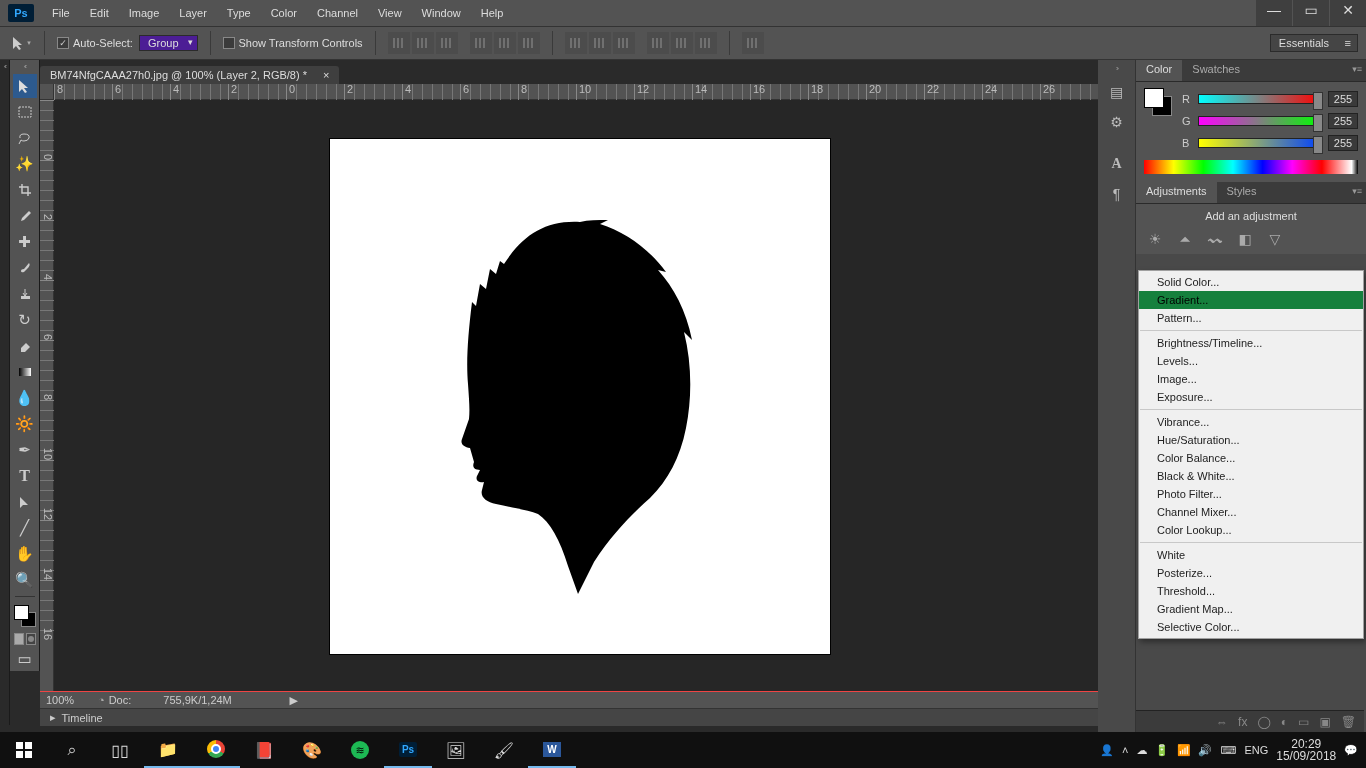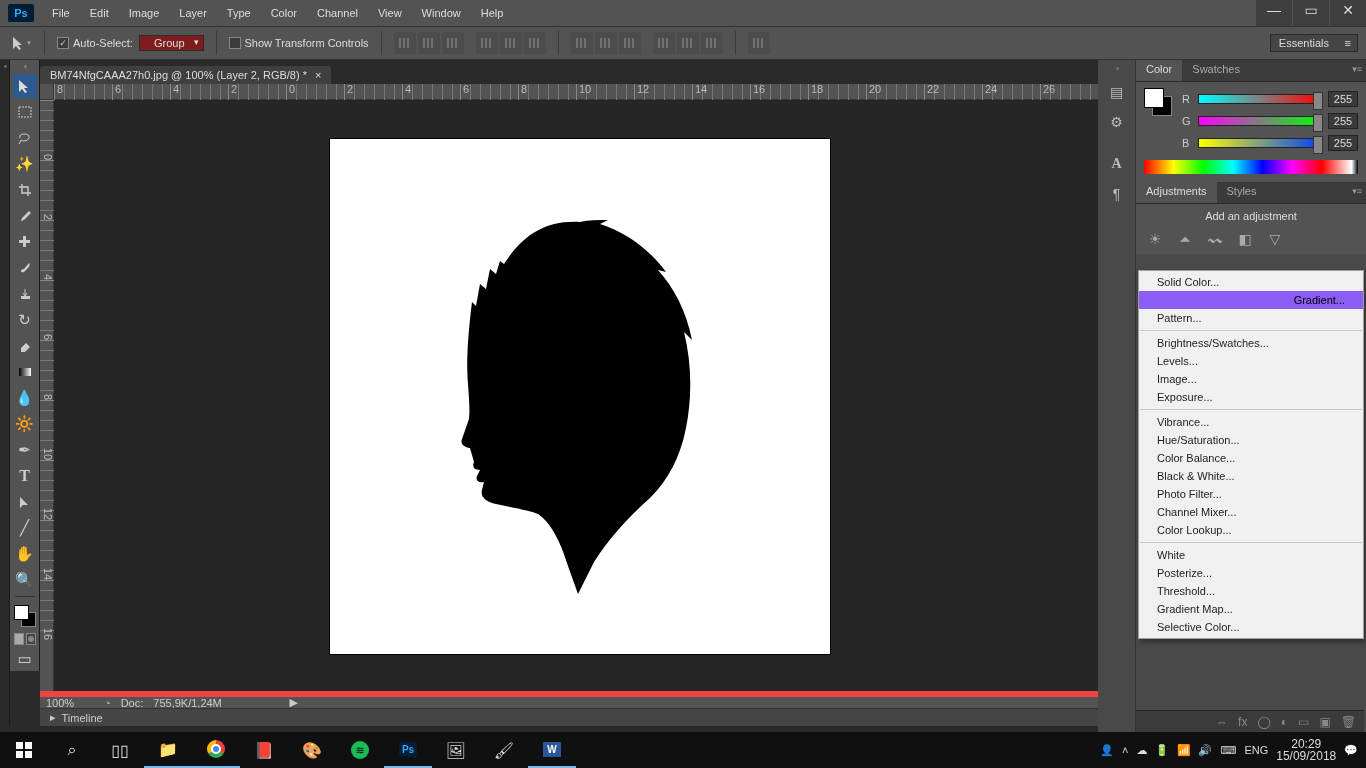--- a/index.html
+++ b/index.html
@@ -11,34 +11,34 @@
 .menubar .menu-item { padding: 0 10px; line-height: 26px; }
 .window-controls { margin-left: auto; display: flex; }
 .window-controls div { width: 36px; height: 26px; text-align: center; line-height: 20px; font-size: 14px; background: #3f3f3f; margin-left: 1px; }
 
 
 .optionsbar { height: 34px; background: #535353; display: flex; align-items: center; border-top: 1px solid #333; border-bottom: 1px solid #333; color: #ddd; padding-left: 10px; gap: 6px; position: relative;}
 .opt-move-icon { width: 22px; height: 22px; display:flex; align-items:center; justify-content:center; }
 .chk-label { display: flex; align-items: center; gap: 4px; }
 .chkbox { width: 12px; height: 12px; border: 1px solid #888; background: #3b3b3b; display:inline-flex; align-items:center; justify-content:center;}
 .chkbox.checked::after { content:"✓"; font-size:9px; color:#ccc; line-height:1;}
-.dropdown { background:#7f1d1d; border:1px solid #2b2b2b; padding: 1px 18px 1px 14px; position:relative; color:#ddd;}
+.dropdown { background:#4c1d95; border:1px solid #2b2b2b; padding: 1px 18px 1px 8px; position:relative; color:#ddd;}
 .dropdown::after { content:"▾"; position:absolute; right:4px; top:1px; font-size:9px; }
 .opt-icons { display:flex; gap:2px; }
 .opt-iconbtn { width:22px; height:22px; background:#4c4c4c; border:1px solid transparent; display:flex; align-items:center; justify-content:center;}
 .opt-iconbtn .al { display:block; width:12px; height:10px; background:repeating-linear-gradient(90deg,#888 0 2px,transparent 2px 4px); opacity:.6;}
 .vsep { width:1px; height:24px; background:#3a3a3a; margin:0 6px; }
 .workspace-switch { background:#454545; border:1px solid #2b2b2b; padding:2px 28px 2px 8px; color:#ddd; position:absolute; right:8px;}
 .workspace-switch::after{content:"≡"; position:absolute; right:6px; top:2px; font-size:11px;}
 
 
 .left-gutter { position:absolute; left:0; top:60px; width:10px; height:665px; background:#2a2a2a; border-right:1px solid #1a1a1a;}
 .left-gutter::before{content:"‹‹"; color:#888; font-size:8px; display:block; text-align:center; margin-top:2px; letter-spacing:-2px;}
 .tabbar { position:absolute; left:40px; top:62px; height:22px; display:flex; align-items:flex-end;}
-.doc-tab { background:#3f3f3f; color:#ddd; padding:3px 10px; border-top-left-radius:3px; border-top-right-radius:3px; display:flex; gap:8px; align-items:center; font-size:11px;}
+.doc-tab { background:#3f3f3f; color:#ddd; padding:3px 10px; border-top-left-radius:3px; border-top-right-radius:3px; display:flex; gap:16px; align-items:center; font-size:11px;}
 .doc-tab .close-x { font-size:11px; }
 
 
 .tools { position:absolute; left:10px; top:60px; width:30px; background:#535353; padding-top:2px; display:flex; flex-direction:column; align-items:center; gap:2px; border-right:1px solid #1a1a1a; }
 .tools::before{content:"‹‹"; display:block; color:#999; font-size:8px; letter-spacing:-2px; height:8px; margin-bottom:2px;}
 .tool-btn { width:24px; height:24px; color:#ccc; display:flex; align-items:center; justify-content:center; font-size:15px; }
 .tool-btn.sel { background:#2d5a8e; }
 .tool-swatch { margin-top: 4px; width:22px; height:22px; position:relative; }
 .tool-swatch .fg{position:absolute;left:0;top:0;width:15px;height:15px;background:#fff;border:1px solid #000;}
 .tool-swatch .bg{position:absolute;right:0;bottom:0;width:15px;height:15px;background:#000;border:1px solid #888;}
@@ -51,23 +51,23 @@
 
 .canvas-area { position:absolute; left:40px; top:84px; width:1058px; height:624px; background:#262626; }
 .ruler-h { position:absolute; left:14px; top:0; right:0; height:16px; background:#535353; border-bottom:1px solid #333; color:#bbb; font-size:8px; display:flex;}
 .ruler-v { position:absolute; left:0; top:16px; width:14px; bottom:17px; background:#535353; border-right:1px solid #333; color:#bbb; font-size:8px;}
 .ruler-h span{ display:block; border-left:1px solid #888; padding-left:2px; background:repeating-linear-gradient(90deg,transparent 0 9px,#777 9px 10px); width:60px; height:16px; line-height:10px;}
 .ruler-v span{ display:block; border-top:1px solid #888; padding-top:2px; height:60px; width:14px; writing-mode:vertical-rl; text-align:right; background:repeating-linear-gradient(0deg,transparent 0 9px,#777 9px 10px);}
 .ruler-corner{position:absolute;left:0;top:0;width:14px;height:16px;background:#535353;border-right:1px solid #333;border-bottom:1px solid #333;}
 .doc-canvas { position:absolute; left:290px; top:55px; width:500px; height:515px; background:#fff; box-shadow:0 0 0 1px #000;}
 .silhouette { position:absolute; left:130px; top:75px; width:245px; height:380px; }
 .silhouette svg { width:100%; height:100%; }
-.status-row { position:absolute; left:0; right:0; bottom:0; height:17px; background:#535353; border-top:6px solid #ef4444; color:#ccc; display:flex; align-items:center; gap:10px; padding-left:6px;}
+.status-row { position:absolute; left:0; right:0; bottom:0; height:17px; background:#535353; border-top:1px solid #ef4444; color:#ccc; display:flex; align-items:center; gap:4px; padding-left:6px;}
 .status-row .zoom-input{ width:48px; background:transparent; border:none; color:#ccc; }
-.status-row .doc-stat {color:#ccc;}
+.status-row .doc-stat {color:#ccc;margin-left:28px;}
 .status-row .play-arrow{ margin-left:auto; margin-right:800px; }
 .timeline-row { position:absolute; left:40px; top:708px; width:1058px; height:18px; background:#454545; border-top:1px solid #333; display:flex; align-items:center; color:#ccc; padding-left:10px;}
 
 
 .dock { position:absolute; left:1098px; top:60px; width:268px; bottom:36px; background:#494949; display:flex;}
 .dock-iconcol { width:38px; background:#494949; border-right:1px solid #333; display:flex; flex-direction:column; align-items:center; gap:2px; padding-top:4px;}
 .dock-iconcol::before{content:"››"; color:#888; font-size:8px; letter-spacing:-2px; height:8px; margin-bottom:4px;}
 .dockicon{ width:28px; height:28px; display:flex; align-items:center; justify-content:center; font-size:14px; color:#bbb; border:1px solid transparent; }
 .dock-panels { flex:1; display:flex; flex-direction:column; }
 .panel-tab-row { height:22px; background:#3b3b3b; display:flex; border-bottom:1px solid #2a2a2a; position:relative;}
@@ -88,21 +88,21 @@
 .fgbg-lg .bg{position:absolute;right:0;bottom:0;width:20px;height:20px;background:#000;border:1px solid #888;}
 .spectrum{height:14px;margin-top:6px;background:linear-gradient(90deg,#ff0000,#ffff00,#00ff00,#00ffff,#0000ff,#ff00ff,#ff0000,#fff 97%,#000 100%);}
 .adj-panel-body{background:#535353;padding:6px 8px;color:#ccc;text-align:center;}
 .adj-title{color:#dedede;margin-bottom:8px;}
 .adj-icon-row{display:flex;gap:8px;align-items:center;}
 .adj-ico{width:22px;height:18px;display:flex;align-items:center;justify-content:center;font-size:14px;color:#aaa;}
 
 
 .ctx-menu { position:absolute; left:1138px; top:270px; width:226px; background:#f0f0f0; border:1px solid #a0a0a0; box-shadow: 2px 3px 6px rgba(0,0,0,.4); color:#222; padding:2px 0;}
 .ctx-item { padding:3px 18px; }
-.ctx-item.hl { background:#8b5cf6; color:#000;text-align:right; }
+.ctx-item.hl { background:#15803d; color:#000; }
 .ctx-sep { height:1px; background:#c8c8c8; margin:3px 1px;}
 
 
 .layers-footer{ position:absolute; left:1136px; right:2px; bottom:36px; height:22px; background:#3b3b3b; border-top:1px solid #222; display:flex; align-items:center; justify-content:flex-end; gap:10px; padding-right:8px;}
 .layers-footer span{ color:#888; font-size:12px;}
 
 
 .taskbar { position:absolute; left:0; bottom:0; width:1366px; height:36px; background:#101010; display:flex; align-items:center; }
 .tb-btn { width:48px; height:36px; display:flex; align-items:center; justify-content:center; color:#ddd; font-size:16px;}
 .tb-btn.active{ border-bottom:2px solid #76b9ed;}
@@ -431,21 +431,21 @@
       </div>
     </div>
   </div>
 </div>
 
 <div class="ctx-menu" id="ctx">
     <div class="ctx-item">Solid Color...</div>
     <div class="ctx-item hl">Gradient...</div>
     <div class="ctx-item">Pattern...</div>
     <div class="ctx-sep"></div>
-    <div class="ctx-item">Brightness/Swatches...</div>
+    <div class="ctx-item">Brightness/Timeline...</div>
     <div class="ctx-item">Levels...</div>
     <div class="ctx-item">Image...</div>
     <div class="ctx-item">Exposure...</div>
     <div class="ctx-sep"></div>
     <div class="ctx-item">Vibrance...</div>
     <div class="ctx-item">Hue/Saturation...</div>
     <div class="ctx-item">Color Balance...</div>
     <div class="ctx-item">Black &amp; White...</div>
     <div class="ctx-item">Photo Filter...</div>
     <div class="ctx-item">Channel Mixer...</div>

